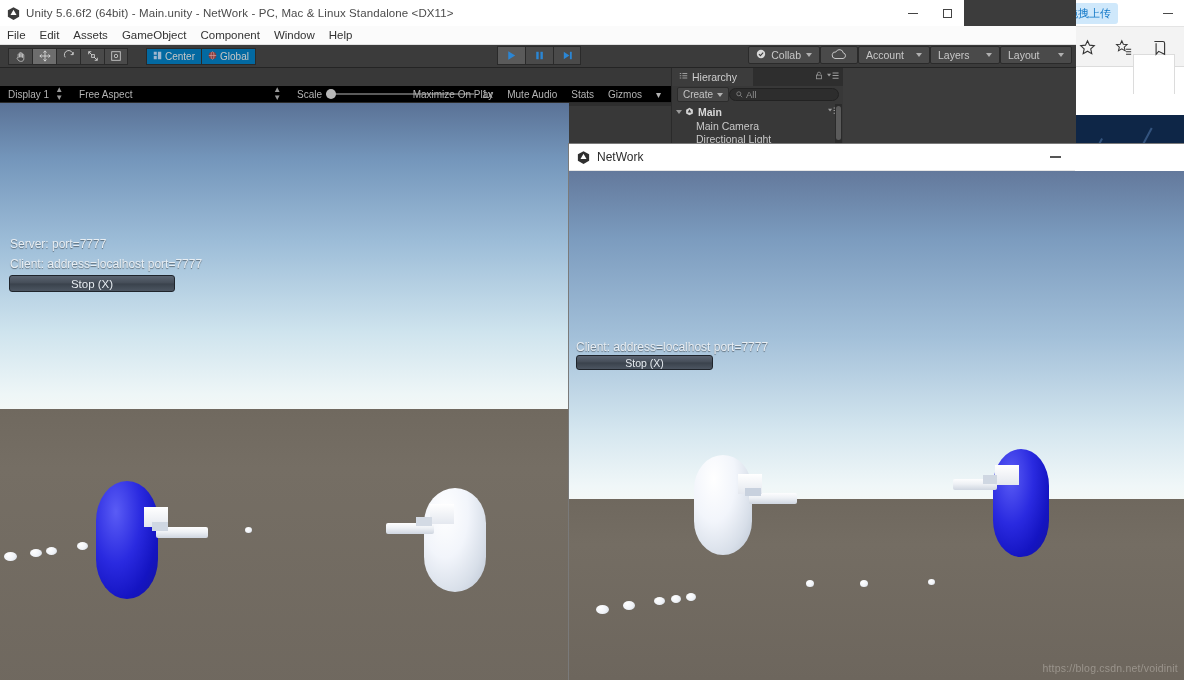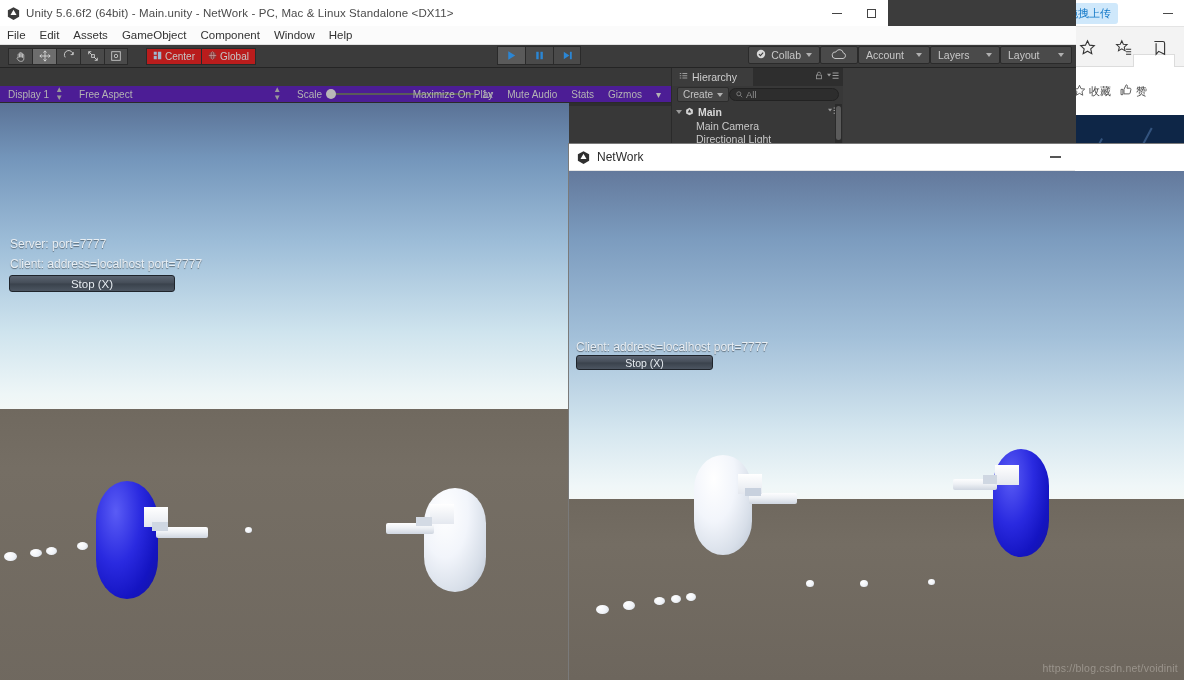--- a/index.html
+++ b/index.html
@@ -36,21 +36,21 @@
 
   #browser-content { position:absolute; left:64px; top:115px; width:115px; height:565px;
     background:#0e2647; overflow:hidden; }
   #browser-content .streak { position:absolute; background:rgba(120,170,230,.35);
     transform:rotate(28deg); }
 
   
   #unity { position:absolute; left:0; top:0; width:1076px; height:680px;
     background:#3c3c3c; }
 
-  #u-titlebar { position:absolute; left:0; top:0; width:888px; height:26px;
+  #u-titlebar { position:absolute; left:0; top:0; width:964px; height:26px;
     background:#ffffff; display:flex; align-items:center; }
   #u-logo { width:26px; height:26px; display:flex; align-items:center; justify-content:center; }
   #u-title { font-size:11.5px; color:#4b4b4b; letter-spacing:.1px; }
   #u-winbtns { position:absolute; right:0; top:0; height:26px; display:flex; }
   .u-winbtn { width:34px; height:26px; display:flex; align-items:center; justify-content:center; }
   .u-winbtn i.min { width:10px; height:1px; background:#444; display:block; }
   .u-winbtn i.max { width:9px; height:9px; border:1px solid #444; display:block; }
 
   #u-menubar { position:absolute; left:0; top:26px; width:1076px; height:19px;
     background:#fbfbfb; display:flex; align-items:center; 
@@ -58,21 +58,21 @@
   .u-menu { font-size:11.5px; color:#333; padding:0 7px; line-height:19px; }
 
   #u-toolbar { position:absolute; left:0; top:45px; width:1076px; height:23px;
     background:#3b3b3b; border-bottom:1px solid #242424; display:flex; align-items:center; }
   .tool-group { display:flex; margin-left:8px; }
   .tool-btn { width:24px; height:17px; background:#4a4a4a; border:1px solid #2a2a2a;
     border-right:none; display:flex; align-items:center; justify-content:center; }
   .tool-btn:last-child { border-right:1px solid #2a2a2a; }
   .tool-btn.on { background:#6d6d6d; }
   .pivot-group { display:flex; margin-left:18px; }
-  .pivot-btn { height:17px; background:#b91c1c; border:1px solid #2a2a2a; border-right:none;
+  .pivot-btn { height:17px; background:#0369a1; border:1px solid #2a2a2a; border-right:none;
     display:flex; align-items:center; gap:3px; padding:0 6px; font-size:10px; color:#c6c6c6; }
   .pivot-btn:last-child { border-right:1px solid #2a2a2a; }
 
   #playgroup { position:absolute; left:497px; top:46px; display:flex; }
   .play-btn { width:28px; height:19px; display:flex; align-items:center; justify-content:center;
     background:#4a4a4a; border:1px solid #2a2a2a; border-right:none; }
   .play-btn:last-child { border-right:1px solid #2a2a2a; }
   .play-btn.active { background:#5a5a5a; }
 
   #rightTools { position:absolute; right:4px; top:46px; display:flex; align-items:center; }
@@ -80,21 +80,21 @@
     display:flex; align-items:center; gap:5px; padding:0 7px; font-size:10.5px; color:#c8c8c8; }
   .caret { width:0; height:0; border-left:3px solid transparent; border-right:3px solid transparent;
     border-top:4px solid #b0b0b0; }
 
   
   #gamepanel { position:absolute; left:0; top:68px; width:671px; height:612px; background:#383838; }
   #game-tabs { position:absolute; left:0; top:0; width:671px; height:18px; background:#2e2e2e; display:flex;margin-top:20px; }
   .g-tab { height:18px; display:flex; align-items:center; gap:4px; padding:0 14px 0 8px;
     font-size:10.5px; color:#a8a8a8; }
   .g-tab.active { background:#3c3c3c; color:#d8d8d8; }
-  #game-opts { position:absolute; left:0; top:18px; width:671px; height:17px; background:#4c1d95;
+  #game-opts { position:absolute; left:0; top:18px; width:671px; height:17px; background:#000000;
     display:flex; align-items:center; font-size:10px; color:#b4b4b4; border-bottom:1px solid #2a2a2a; }
   .opt { display:flex; align-items:center; padding:0 8px; height:17px; }
   .opt .mini-arrows { margin-left:6px; font-size:8px; color:#9a9a9a; line-height:8px; }
   #scale-track { width:148px; height:2px; background:#5a5a5a; margin-left:4px; position:relative; }
   #scale-knob { position:absolute; left:0; top:-4px; width:10px; height:10px; border-radius:50%; background:#b8b8b8; }
   #game-opts-right { position:absolute; right:0; top:18px; height:17px; display:flex;
     align-items:center; font-size:10px; color:#b4b4b4; }
   .gopt { padding:0 7px; }
 
   
@@ -203,38 +203,20 @@
           <path d="M13 12h6M13 15h6M13 18h6" stroke="#333" stroke-width="1.2"></path>
         </svg>
     </div>
     <div class="br-ico">
       <svg width="15" height="17" viewBox="0 0 16 20">
           <path d="M2 3h10a2 2 0 012 2v13l-7-3.5L4 18V5" fill="none" stroke="#333" stroke-width="1.3"></path>
         </svg>
     </div>
   </div>
 
-  <div id="browser-actionrow">
-    <div class="br-act">
-      <span>
-        <svg width="13" height="13" viewBox="0 0 20 20">
-            <path d="M10 2l2.4 5.2 5.6.6-4.2 3.9 1.2 5.6L10 14.4 4.9 17.3l1.2-5.6L2 7.8l5.6-.6z" fill="none" stroke="#555" stroke-width="1.4"></path>
-          </svg>
-      </span>
-      <span class="cjk">收藏</span>
-    </div>
-    <div class="br-act">
-      <span>
-        <svg width="14" height="14" viewBox="0 0 18 18">
-            <path d="M5 8.2V15H2.6V8.2zM6.4 8.2l2.8-5.8c1.1 0 1.8.7 1.6 1.9l-.5 2.4h3.6c1 0 1.6.8 1.4 1.7l-1 4.6c-.2.7-.8 1-1.5 1H6.4z" fill="none" stroke="#555" stroke-width="1.2"></path>
-          </svg>
-      </span>
-      <span class="cjk">赞</span>
-    </div>
-  </div>
 
   <div id="browser-content">
     <div class="streak" style="left:18px;top:20px;width:2px;height:60px;"></div>
     <div class="streak" style="left:40px;top:60px;width:1px;height:90px;"></div>
     <div class="streak" style="left:70px;top:10px;width:2px;height:50px;"></div>
   </div>
 </div>
 
 <div id="unity">
 

